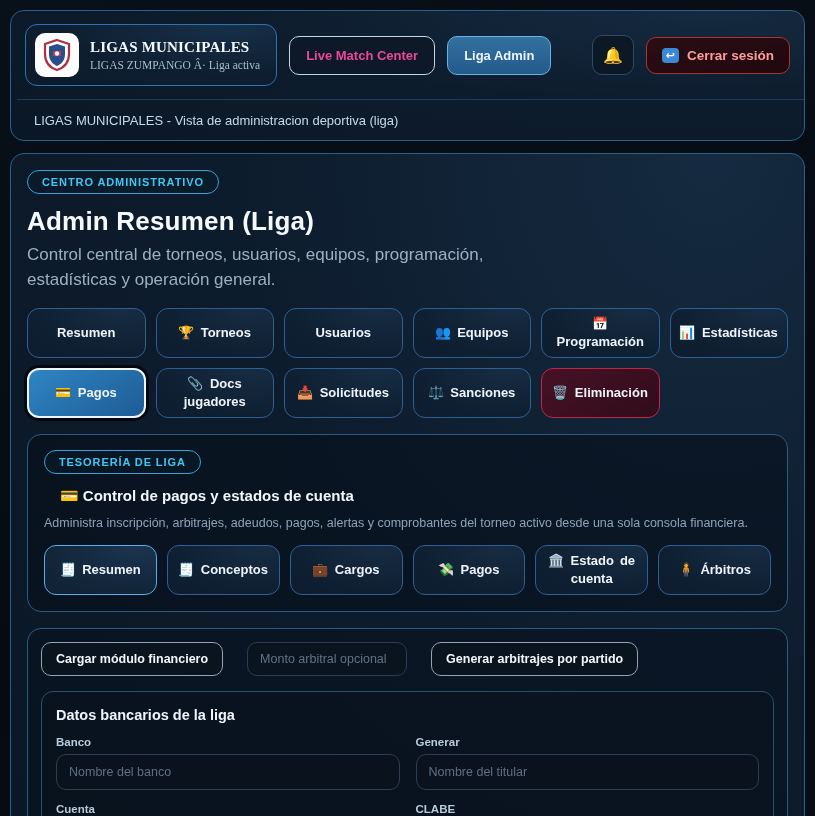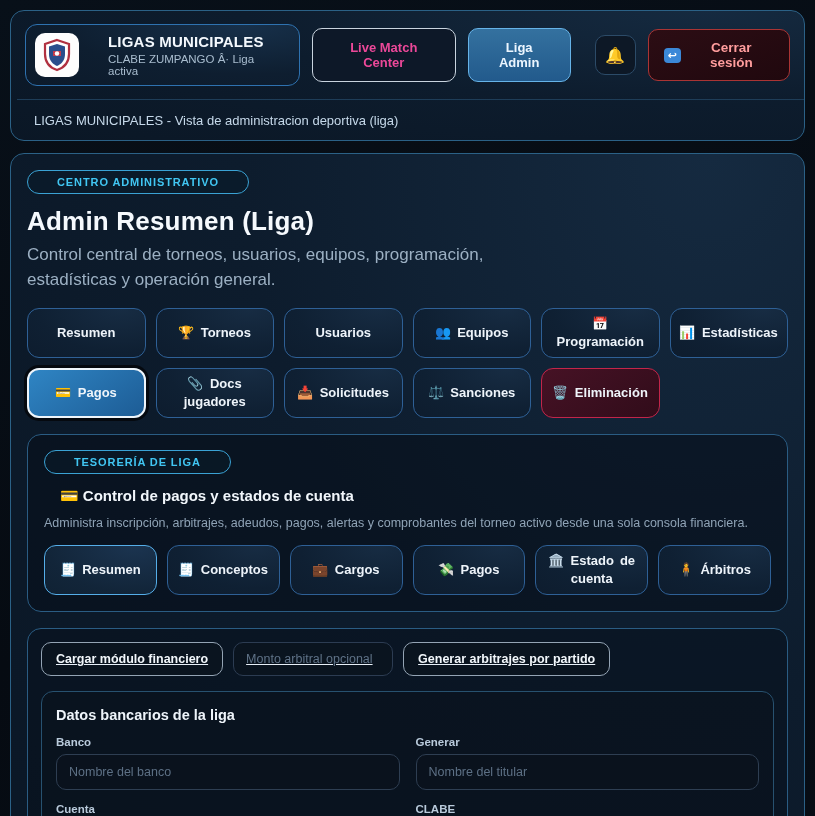--- a/index.html
+++ b/index.html
@@ -10,23 +10,24 @@
     color:#e8f0f8;
   }
   .card {
     border:1px solid #2b6186; border-radius:14px;
     background:radial-gradient(130% 160% at 88% 0%, #152a40 0%, #0d1c2d 45%, #0a1624 100%);
   }
   
   .header { margin:10px; }
   .header-top { display:flex; align-items:center; gap:12px; padding:13px 14px; }
   .brand {
-    display:flex; align-items:center; gap:29px; padding:8px 16px 8px 9px;
+    display:flex; align-items:center; gap:11px; padding:8px 16px 8px 9px;
     border:1px solid #2e72b0; border-radius:12px; cursor:pointer;
     background:radial-gradient(120% 150% at 80% 0%, #17304a 0%, #0e1e30 55%, #0c1a2a 100%);
+    font-family:Liberation Serif, serif;
   }
   .logo-box {
     width:44px; height:44px; border-radius:10px; background:#fdfdfd;
     display:flex; align-items:center; justify-content:center; flex:0 0 auto;
   }
   .brand-title { font-size:15px; font-weight:bold; color:#f3f8fd; letter-spacing:.2px; }
   .brand-sub { font-size:11.5px; color:#a9bdcf; margin-top:3px; }
   .hbtn {
     border-radius:10px; padding:11px 16px; font-size:13px; font-weight:bold;
     color:#ec4899; cursor:pointer; font-family:inherit;
@@ -50,21 +51,21 @@
   }
   .logout-ic {
     width:17px; height:15px; border-radius:4px; background:#3b88d8; color:#fff;
     font-size:11px; line-height:15px; text-align:center; display:inline-block;
   }
   .breadcrumb-bar { border-top:1px solid #1e3d58; padding:11px 17px;margin-left:6px; }
   .breadcrumb { font-size:13px; color:#c6d9ea; }
   
   .main { margin:12px 10px 0 10px; padding:16px; }
   .pill {
-    display:inline-block; padding:5px 29px; border-radius:999px;
+    display:inline-block; padding:5px 14px; border-radius:999px;
     border:1px solid #3aa2d4; color:#41c6f2; font-size:11px; font-weight:bold;
     letter-spacing:.9px; background:rgba(9,28,42,.55);
   }
   h1.page-title { font-size:26px; font-weight:bold; color:#f5f9fd; margin:12px 0 6px; letter-spacing:.2px; }
   .page-sub { font-size:17px; color:#9cb0c3; line-height:1.45; max-width:472px; margin-bottom:16px; }
   .tabgrid { display:grid; grid-template-columns:repeat(6,1fr); gap:10px; }
   .tab, .subtab {
     min-height:50px; display:flex; flex-wrap:wrap; align-items:center; justify-content:center;
     align-content:center; column-gap:6px; row-gap:1px;
     border-radius:12px; border:1px solid #2e6096; cursor:pointer; font-family:inherit;
@@ -85,21 +86,21 @@
     background:rgba(7,15,26,.55); padding:15px 16px 16px; }
   .t-head { font-size:15px; font-weight:bold; color:#f1f6fb; margin:13px 16px 11px; }
   .t-desc { font-size:12.5px; color:#8fa3b6; margin-bottom:15px; }
   .subtab.active {
     border:1.5px solid #55aee9;
     background:radial-gradient(130% 160% at 80% 0%, #1b3450 0%, #122539 60%, #0f2031 100%);
   }
   
   .finpanel { margin-top:16px; border:1px solid #2a5c83; border-radius:14px;
     background:rgba(7,15,26,.45); padding:13px; }
-  .toolbar { display:flex; gap:10px; align-items:center; margin-bottom:15px;text-decoration:underline; }
+  .toolbar { display:flex; gap:24px; align-items:center; margin-bottom:15px; }
   .btn-plain {
     padding:9px 14px; border-radius:10px; border:1px solid #94a4b4;
     background:#0a141f; color:#f2f7fb; font-weight:bold; font-size:12.5px;
     cursor:pointer; font-family:inherit;
   }
   .amount-input {
     width:160px; padding:9px 12px; border-radius:10px; border:1px solid #2c3c52;
     background:#0a141f; color:#e8eef4; font-size:12.5px; font-family:inherit;
   }
   .amount-input::placeholder { color:#5f7287; }
@@ -123,21 +124,21 @@
       <div class="logo-box">
         <svg width="32" height="34" viewBox="0 0 32 34">
           <path d="M16 2 L28 6 V16 C28 25 22 30 16 32 C10 30 4 25 4 16 V6 Z" fill="#ffffff" stroke="#b03040" stroke-width="2.2"></path>
           <path d="M16 6 L24 8.6 V16 C24 22.5 20.2 26.4 16 28 C11.8 26.4 8 22.5 8 16 V8.6 Z" fill="#2a4e8c"></path>
           <path d="M12 13 h8 v5 h-8 z" fill="#c23a4a"></path>
           <circle cx="16" cy="15.5" r="2.2" fill="#ffffff"></circle>
         </svg>
       </div>
       <div>
         <div class="brand-title">LIGAS MUNICIPALES</div>
-        <div class="brand-sub">CLABE ZUMPANGO Â· Liga activa</div>
+        <div class="brand-sub">LIGAS ZUMPANGO Â· Liga activa</div>
       </div>
     </div>
     <button class="hbtn">Live Match Center</button>
     <button class="hbtn admin">Liga Admin</button>
     <div class="spacer"></div>
     <button class="bell-btn">
         <span>🔔</span>
       </button>
     <button class="logout-btn">
       <span class="logout-ic">↩</span>

